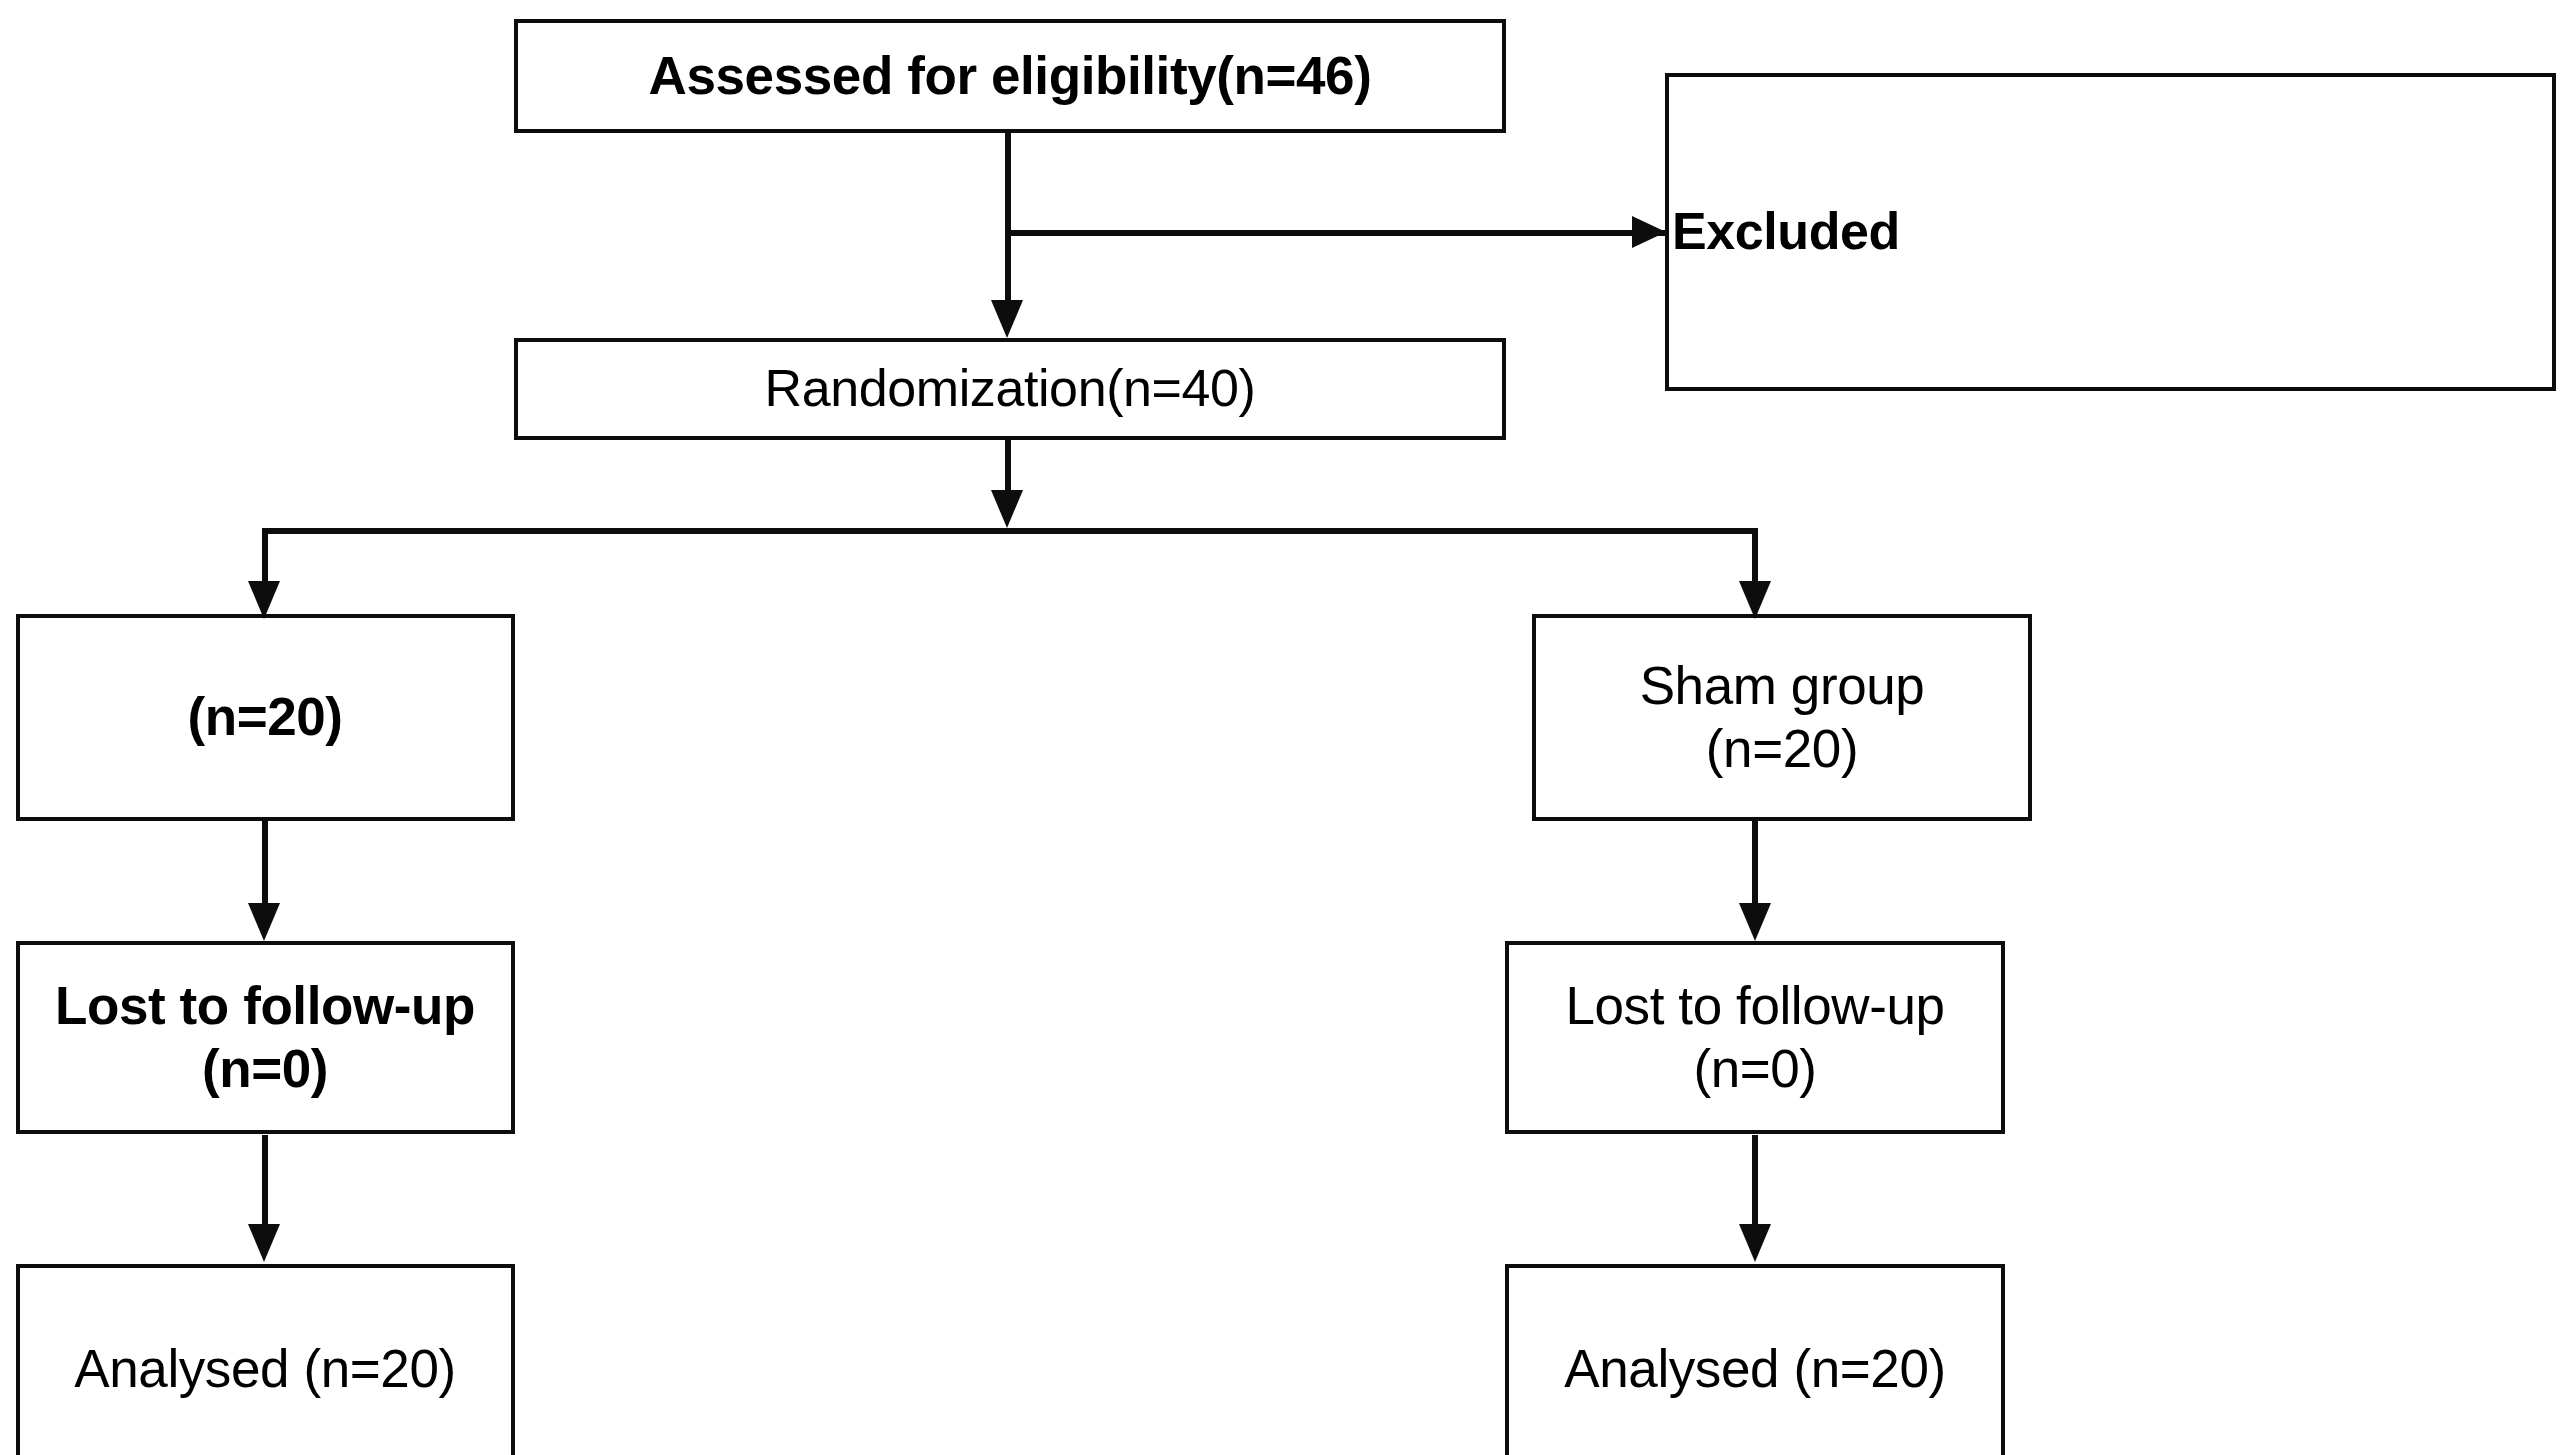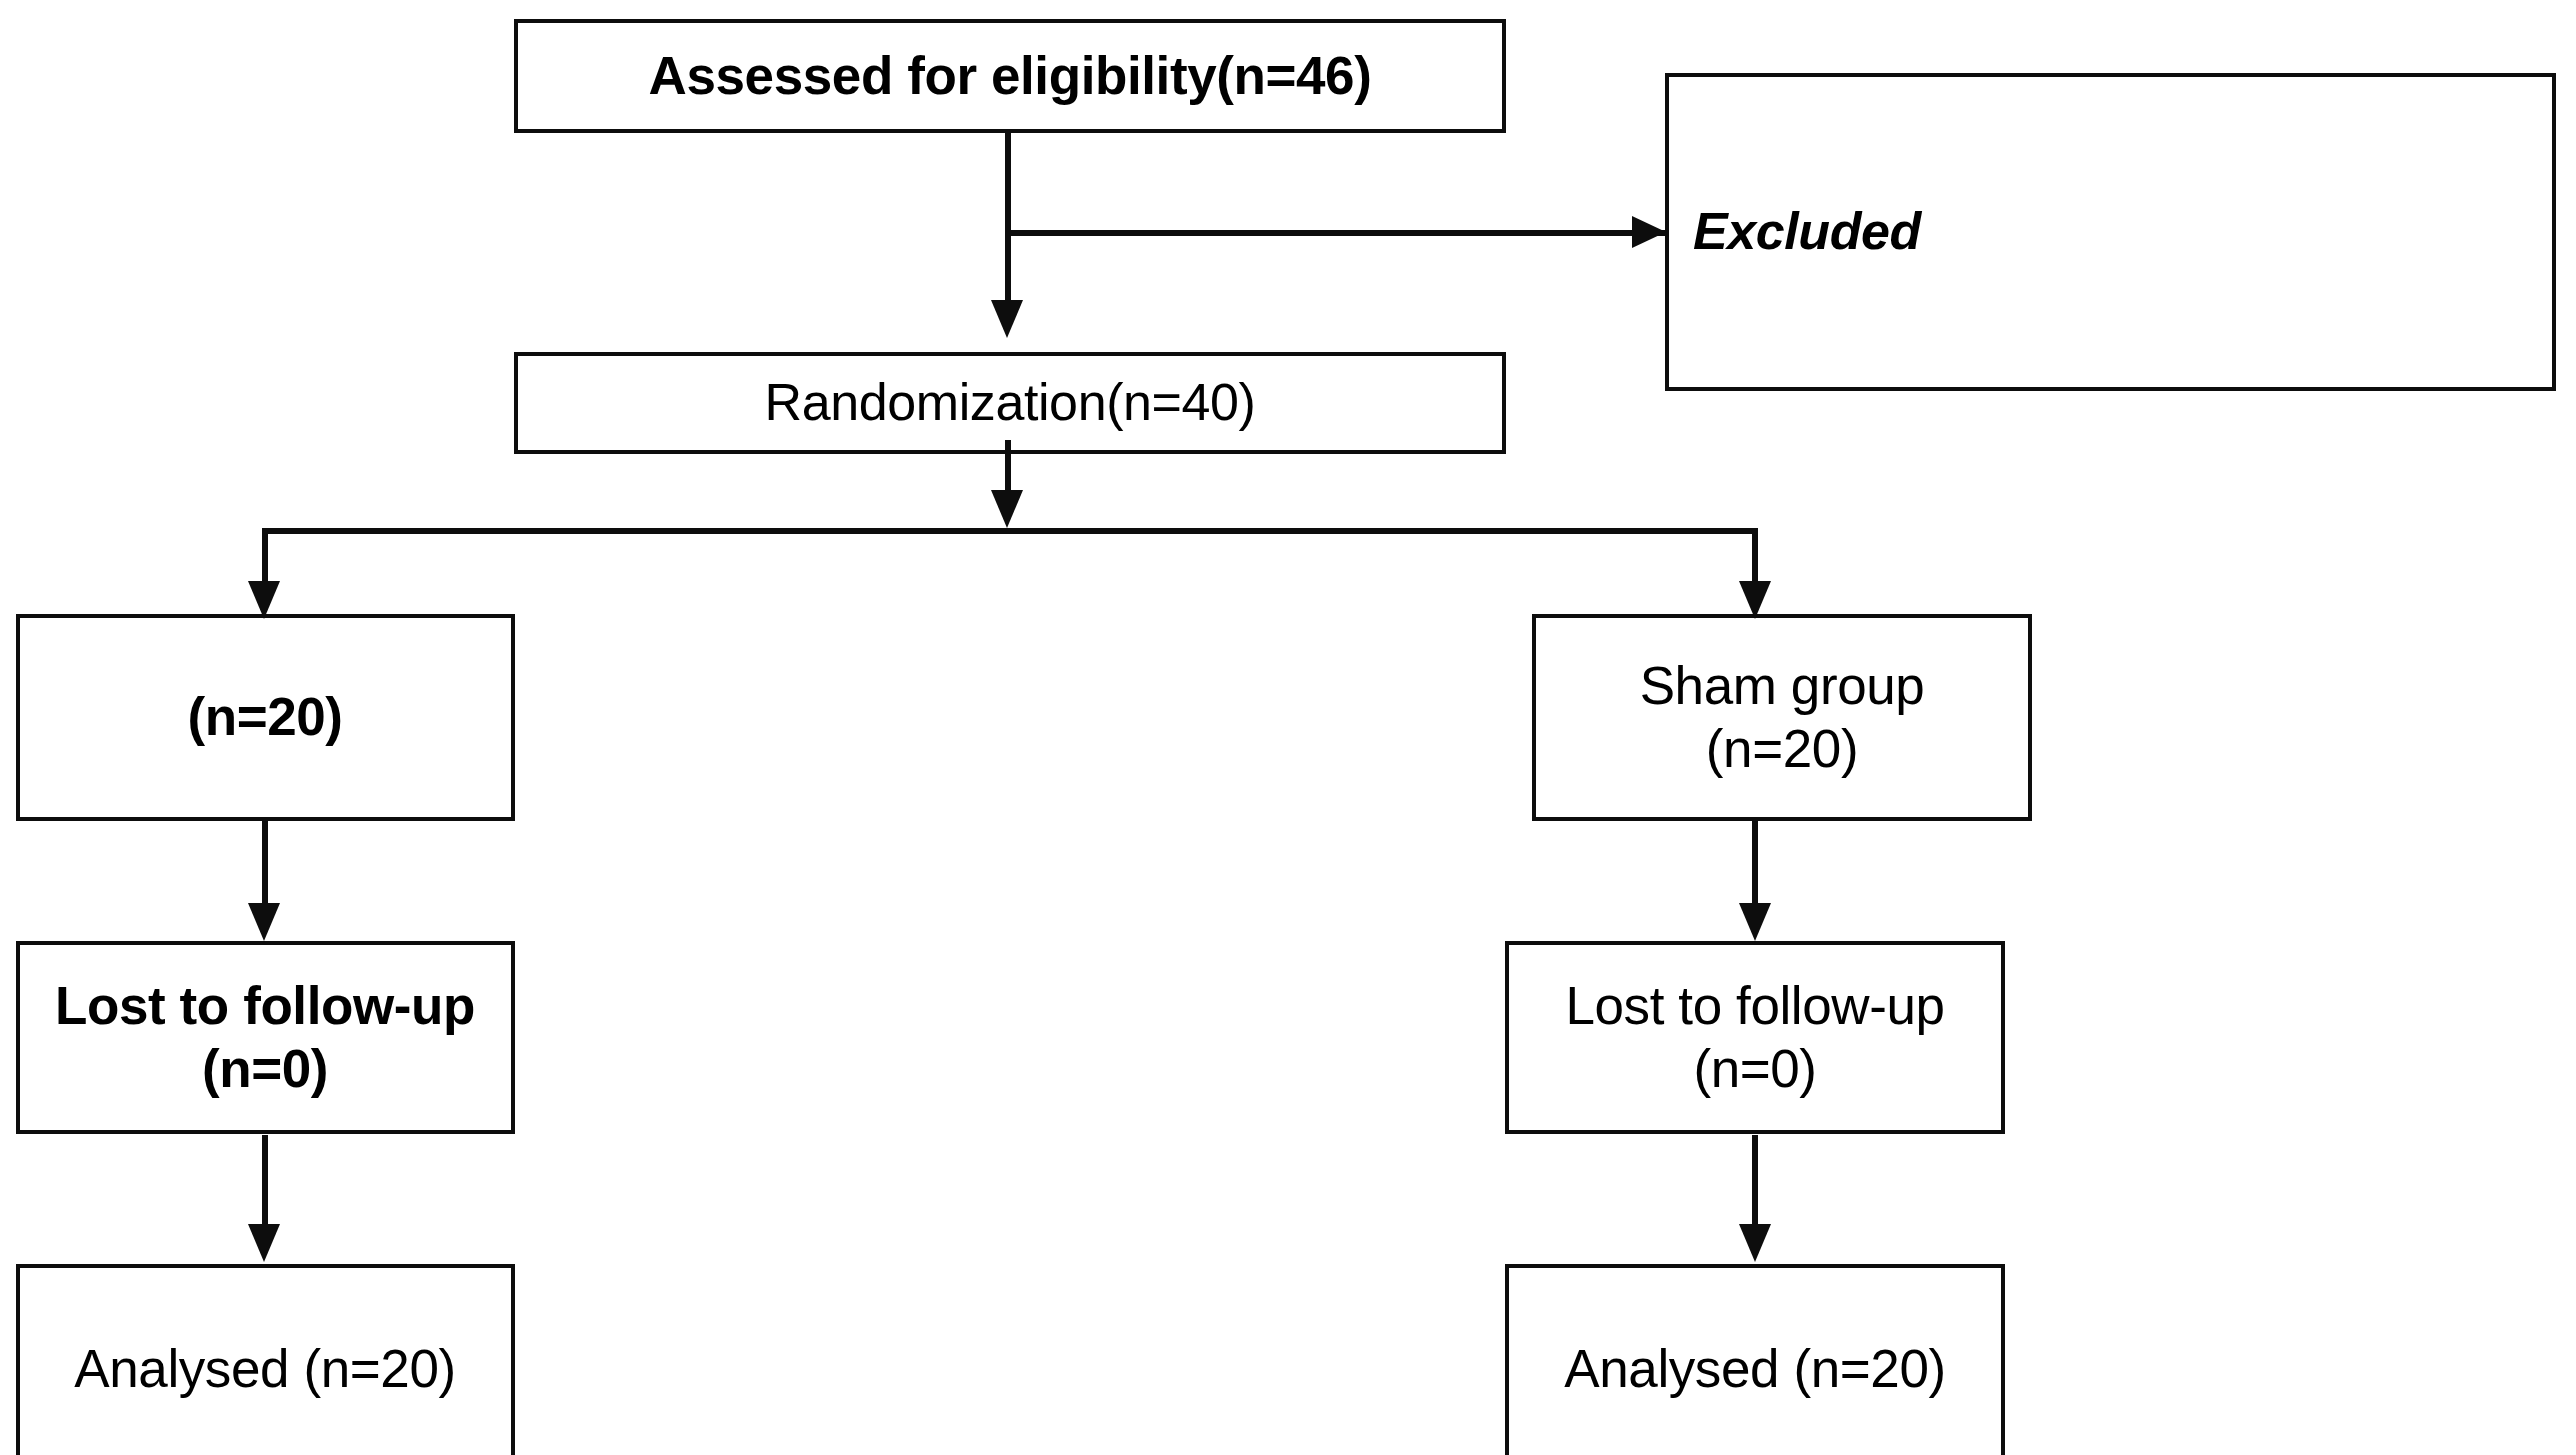--- a/index.html
+++ b/index.html
@@ -34,28 +34,27 @@
   .node .lines {
     width: 100%;
     padding: 0 12px;
     box-sizing: border-box;
   }
   .node.left-align {
     justify-content: flex-start;
     text-align: left;
   }
   .node.left-align .lines {
-    padding: 0 0 0 24px;
-    font-style: italic;
+    padding: 0 0 0 3px;
   }
 
   
   #node-assessed   { left: 514px;  top: 19px;   width: 992px; height: 114px; font-size: 53px; }
   #node-excluded   { left: 1665px; top: 73px;   width: 891px; height: 318px; font-size: 52px; }
-  #node-random     { left: 514px;  top: 338px;  width: 992px; height: 102px; font-size: 52px; font-weight: 400; margin-top: 14px; }
+  #node-random     { left: 514px;  top: 338px;  width: 992px; height: 102px; font-size: 52px; font-weight: 400; }
   #node-floss      { left: 15.5px;   top: 614px;  width: 499px;  height: 207px; font-size: 53px; }
   #node-sham       { left: 1505px; top: 614px;  width: 500px;  height: 207px; font-size: 53px; font-weight: 400; margin-left: 27px; }
   #node-lost-left  { left: 15.5px;   top: 941px; width: 499px;  height: 193px; font-size: 53px; }
   #node-lost-right { left: 1505px; top: 941px; width: 500px;  height: 193px; font-size: 53px; font-weight: 400; }
   #node-ana-left   { left: 15.5px;   top: 1264px; width: 499px;  height: 211px; font-size: 53px; font-weight: 400; }
   #node-ana-right  { left: 1505px; top: 1264px; width: 500px;  height: 211px; font-size: 53px; font-weight: 400; }
 
   
   .conn {
     position: absolute;

